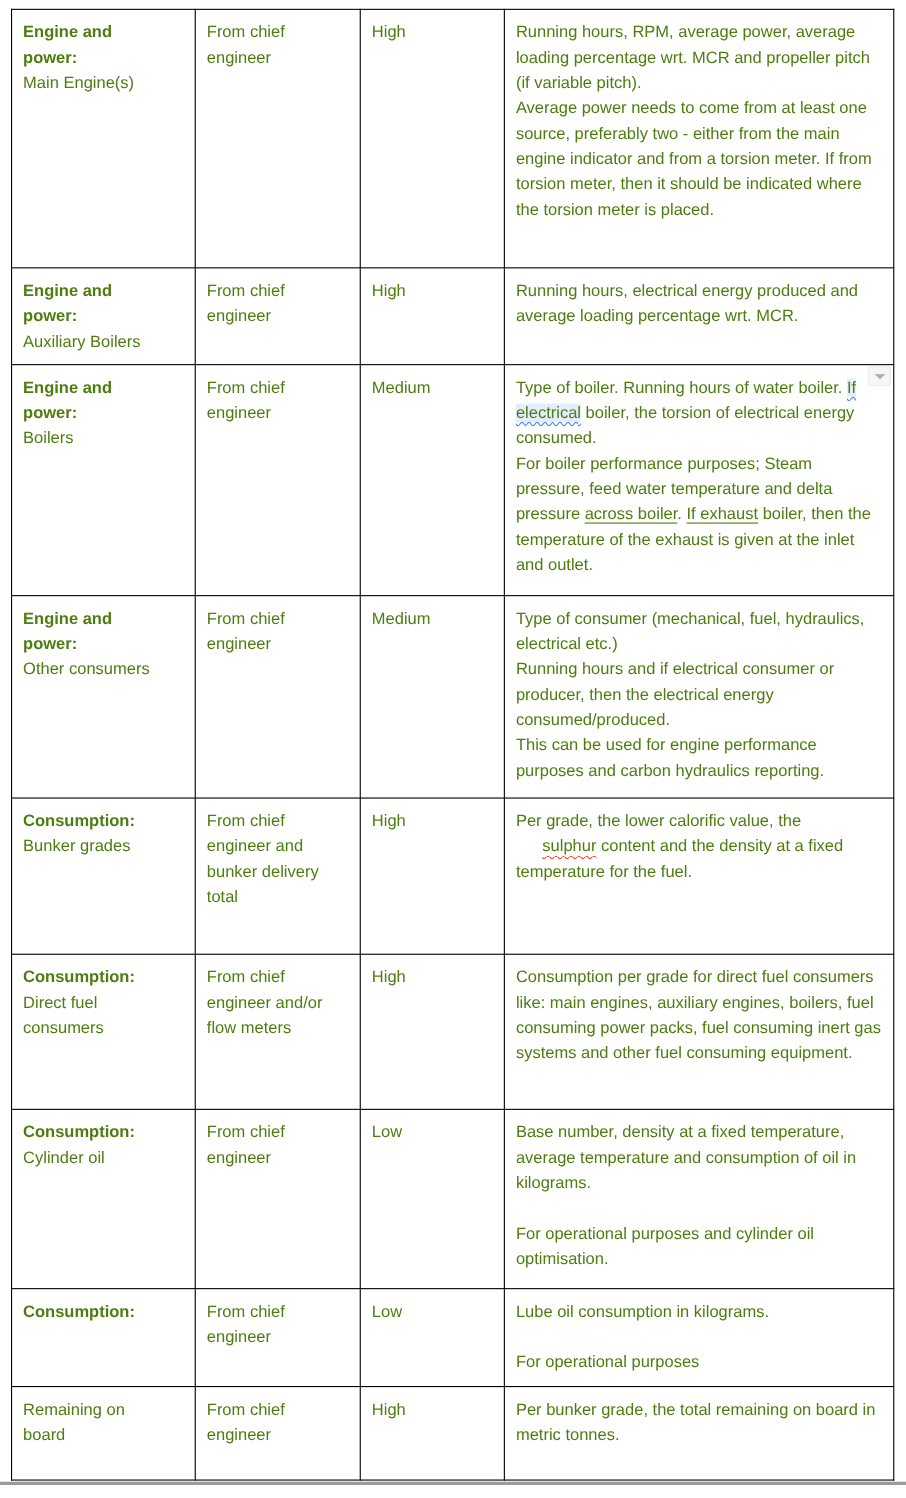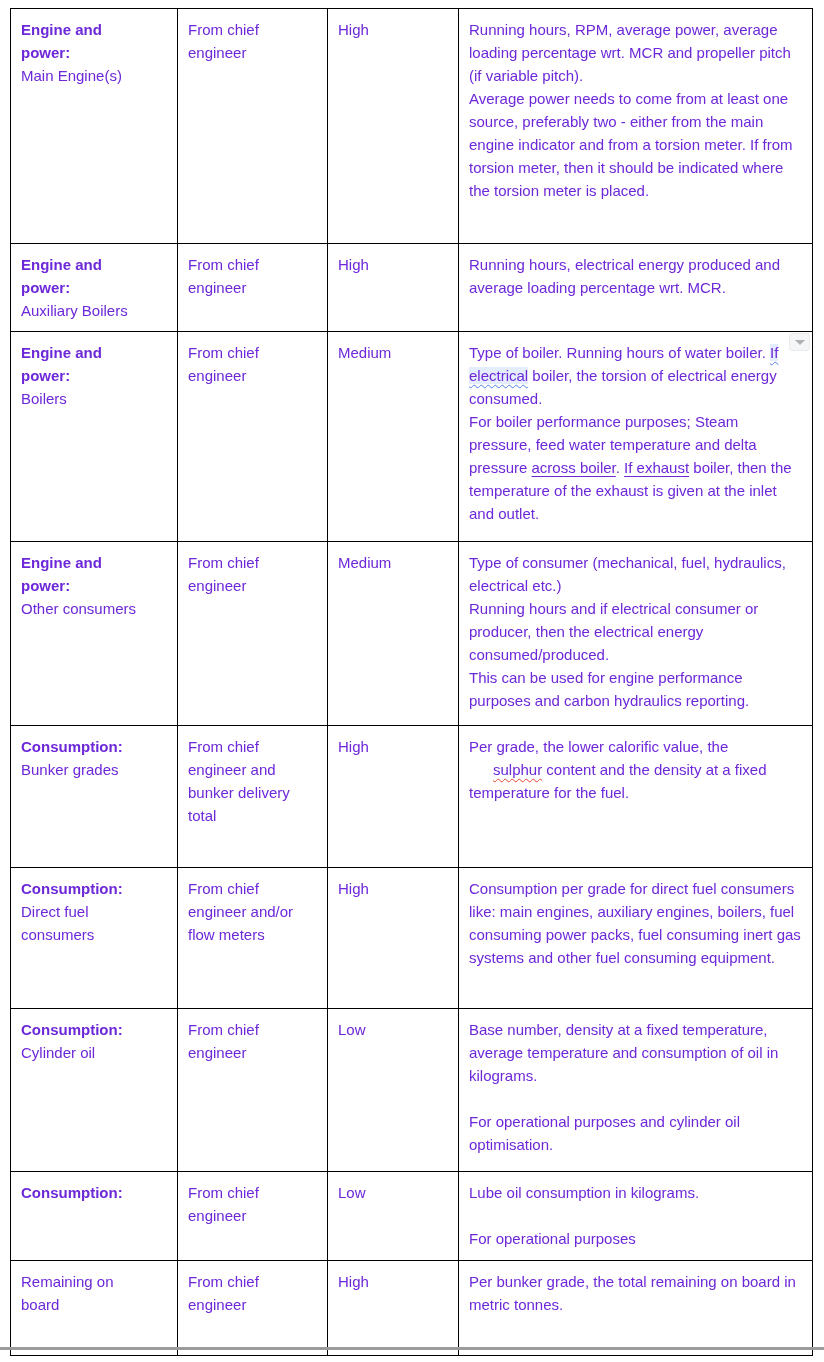--- a/index.html
+++ b/index.html
@@ -23,21 +23,21 @@
     width: 802px;
     border-collapse: collapse;
     table-layout: fixed;
   }
   td {
     border: 1.5px solid #000000;
     vertical-align: top;
     padding: 9px 10px;
     font-size: 15px;
     line-height: 23px;
-    color: #6d28d9;
+    color: #4d7c0f;
     overflow: hidden;
   }
   td div { margin: 0; }
   .b { font-weight: 700; }
   .m-spell {
     text-decoration-line: underline;
     text-decoration-style: wavy;
     text-decoration-color: #e8442d;
     text-decoration-thickness: 1px;
     text-underline-offset: 3px;
@@ -240,21 +240,21 @@
           </td>
           <td>
             <div>Low</div>
           </td>
           <td>
             <div><span>Lube oil consumption in kilograms.</span></div>
             <div>&nbsp;</div>
             <div><span>For operational purposes</span></div>
           </td>
         </tr>
-        <tr style="height: 95px;">
+        <tr style="height: 85px;">
           <td>
             <div>Remaining on</div>
             <div>board</div>
           </td>
           <td>
             <div>From chief</div>
             <div>engineer</div>
           </td>
           <td>
             <div>High</div>

